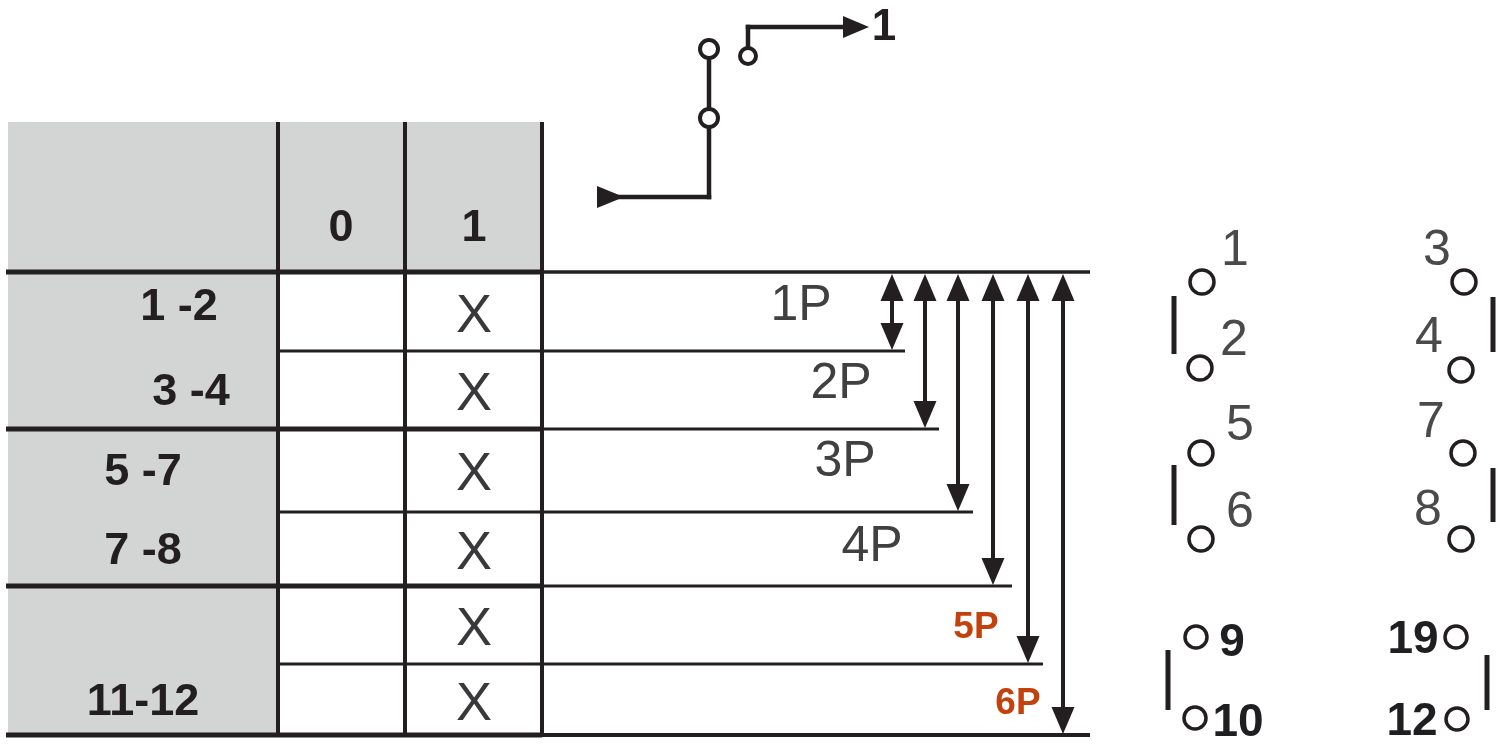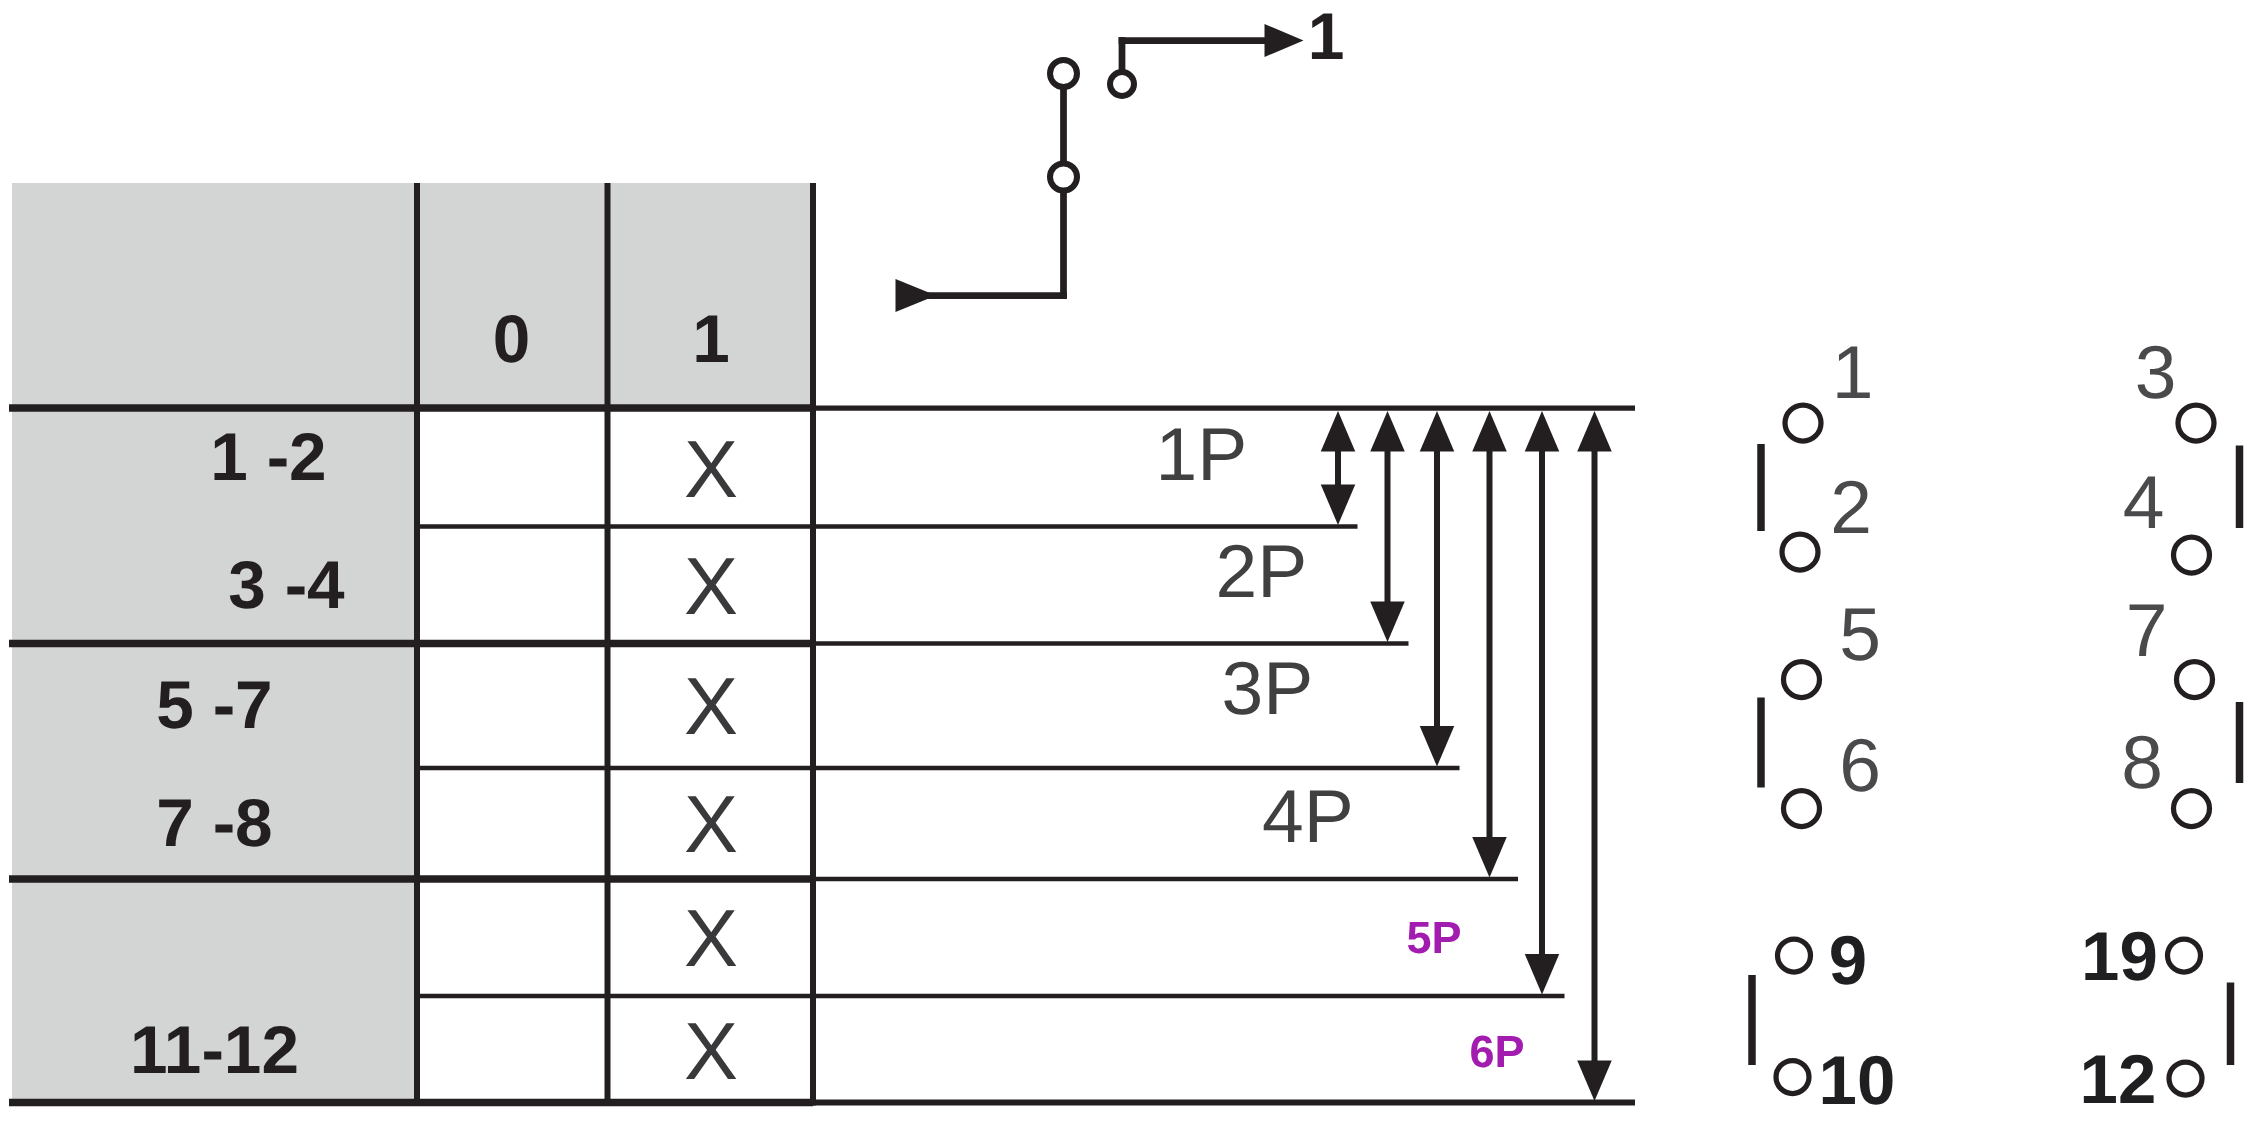--- a/index.html
+++ b/index.html
@@ -13,21 +13,21 @@
   .th{font-size:45px;font-weight:700;color:#231f20;}
   .hdr-contacts{left:143px;top:190px;width:260px;white-space:normal;line-height:1.6;}
   .hdr-0{left:341px;top:226px;}
   .hdr-1{left:474px;top:226px;}
   .rl0{left:143px;top:305px;margin-left:36px;} .rl1{left:143px;top:390px;margin-left:48px;} .rl2{left:143px;top:470px;}
   .rl3{left:143px;top:549px;} .rl4{left:143px;top:625px;} .rl5{left:143px;top:700px;}
   .x-mark{font-size:54px;font-weight:400;color:#39393b;}
   .xm0{left:474px;top:313px;} .xm1{left:474px;top:391px;} .xm2{left:474px;top:471px;}
   .xm3{left:474px;top:550px;} .xm4{left:474px;top:626px;} .xm5{left:474px;top:701px;}
   .pole-thin{font-size:50px;font-weight:400;color:#404040;}
-  .pole-bold{font-size:30px;font-weight:700;color:#a21caf;}
+  .pole-bold{font-size:37px;font-weight:700;color:#c2410c;margin-left:20px;}
   .pl0{left:801px;top:303px;} .pl1{left:821px;top:381px;margin-left:20px;} .pl2{left:845px;top:459px;}
   .pl3{left:872px;top:544px;} .pl4{left:956px;top:626px;} .pl5{left:998px;top:702px;}
   .pos1-label{left:884px;top:25px;font-size:44px;font-weight:700;color:#231f20;}
   .num-thin{font-size:50px;font-weight:400;color:#4a4a4c;}
   .num-bold{font-size:46px;font-weight:700;color:#1f1f21;}
   .t1{left:1235px;top:248px;} .t2{left:1234px;top:338px;}
   .t3{left:1437px;top:248px;} .t4{left:1429px;top:335px;}
   .t5{left:1240px;top:423px;} .t6{left:1240px;top:510px;}
   .t7{left:1431px;top:420px;} .t8{left:1428px;top:508px;}
   .t9{left:1232px;top:640px;} .t10{left:1238px;top:720px;}

